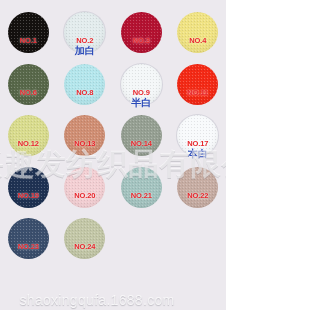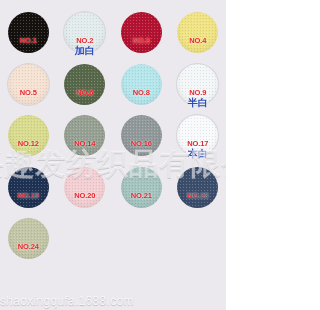--- a/index.html
+++ b/index.html
@@ -34,22 +34,22 @@
     text-shadow: 0 1px 0 rgba(120,120,130,0.28);
     white-space: nowrap;
     pointer-events: none;
     z-index: 6;
   }
   #bottom-watermark {
     position: absolute;
     left: 0;
     bottom: 2px;
     width: 194px;
-    text-align: left;
-    font-size: 12px;
+    text-align: center;
+    font-size: 14px;
     letter-spacing: .3px;
     color: rgba(255,255,255,0.72);
     text-shadow: 0 1px 1px rgba(110,110,120,0.35);
     pointer-events: none;
     z-index: 7;
   }
   #grid {
     position: relative;
     display: grid;
     grid-template-columns: repeat(4, 56.5px);
@@ -123,66 +123,70 @@
       </div>
       <div class="cell">
         <div class="disc" style="background-color: rgb(180, 18, 49);"></div>
         <div class="label">NO.3</div>
       </div>
       <div class="cell">
         <div class="disc" style="background-color: rgb(240, 227, 131);"></div>
         <div class="label">NO.4</div>
       </div>
       <div class="cell">
-        <div class="disc pale" style="background-color: rgb(246, 226, 210);"></div>
-        <div class="label">NO.5</div>
-      </div>
-      <div class="cell">
         <div class="disc" style="background-color: rgb(88, 104, 74);"></div>
         <div class="label">NO.6</div>
       </div>
       <div class="cell">
         <div class="disc" style="background-color: rgb(180, 230, 236);"></div>
         <div class="label">NO.8</div>
       </div>
       <div class="cell">
         <div class="disc pale" style="background-color: rgb(244, 247, 248);"></div>
         <div class="label">NO.9</div>
         <div class="sublabel">半白</div>
       </div>
       <div class="cell">
+        <div class="disc" style="background-color: rgb(244, 42, 22);"></div>
+        <div class="label">NO.11</div>
+      </div>
+      <div class="cell">
         <div class="disc" style="background-color: rgb(217, 220, 142);"></div>
         <div class="label">NO.12</div>
       </div>
       <div class="cell">
+        <div class="disc" style="background-color: rgb(208, 143, 116);"></div>
+        <div class="label">NO.13</div>
+      </div>
+      <div class="cell">
         <div class="disc" style="background-color: rgb(150, 160, 147);"></div>
         <div class="label">NO.14</div>
-      </div>
-      <div class="cell">
-        <div class="disc" style="background-color: rgb(146, 153, 155);"></div>
-        <div class="label">NO.16</div>
       </div>
       <div class="cell">
         <div class="disc pale" style="background-color: rgb(248, 250, 252);"></div>
         <div class="label">NO.17</div>
         <div class="sublabel">本白</div>
       </div>
       <div class="cell">
         <div class="disc" style="background-color: rgb(31, 50, 83);"></div>
         <div class="label">NO.19</div>
       </div>
       <div class="cell">
         <div class="disc" style="background-color: rgb(243, 207, 211);"></div>
         <div class="label">NO.20</div>
       </div>
       <div class="cell">
         <div class="disc" style="background-color: rgb(164, 196, 192);"></div>
         <div class="label">NO.21</div>
       </div>
       <div class="cell">
+        <div class="disc" style="background-color: rgb(199, 173, 163);"></div>
+        <div class="label">NO.22</div>
+      </div>
+      <div class="cell">
         <div class="disc" style="background-color: rgb(59, 79, 109);"></div>
         <div class="label">NO.23</div>
       </div>
       <div class="cell">
         <div class="disc" style="background-color: rgb(195, 199, 167);"></div>
         <div class="label">NO.24</div>
       </div>
     </div>
 
   <div id="bottom-watermark">shaoxingqufa.1688.com</div>

